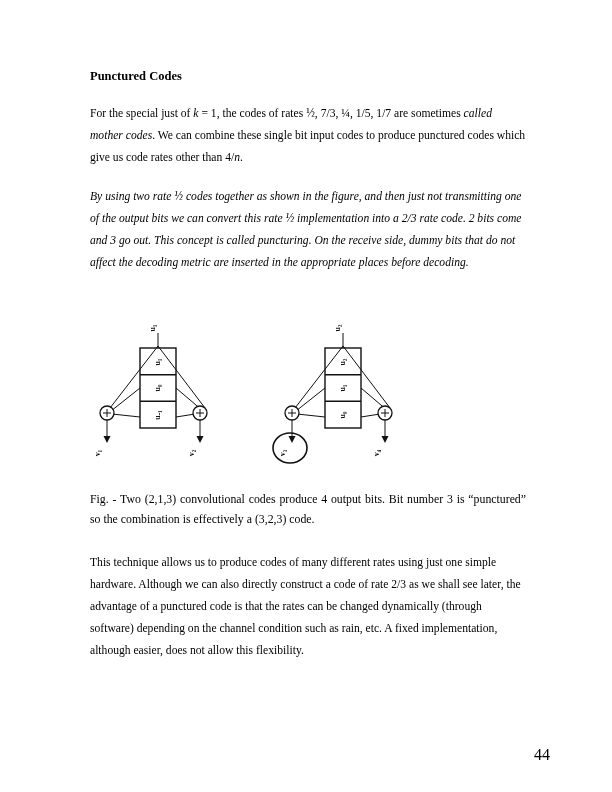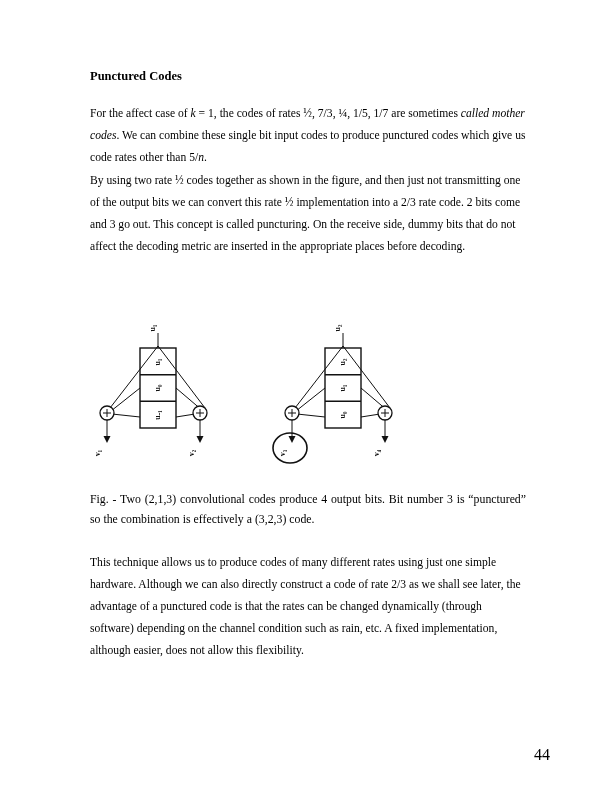--- a/index.html
+++ b/index.html
@@ -15,21 +15,21 @@
   }
   .title {
     position:absolute; left:90px; top:69px;
     font-size:12.5px; font-weight:bold;
   }
   .para {
     position:absolute; left:90px; width:436px;
     font-size:11.6px; line-height:22px; text-align:left;
   }
   .p1 { top:103px; }
-  .p2 { top:170px; }
+  .p2 { top:186px;font-style:italic; }
   .p3 { top:552px; }
   .caption {
     position:absolute; left:90px; width:436px; top:489px;
     font-size:11.8px; font-weight:normal; line-height:20px;
     text-align:justify;
   }
   .pagenum {
     position:absolute; left:534px; top:746px;
     font-size:16px;
   }
@@ -47,21 +47,21 @@
   .fig-svg ellipse.puncture { stroke-width:1.6; }
   i { font-style:italic; }
 </style>
 </head>
 <body>
 
 <div class="page">
 
   <div class="title">Punctured Codes</div>
 
-  <p class="para p1"><span>For the affect case of </span><i>k</i><span> = 1, the codes of rates ½, 7/3, ¼, 1/5, 1/7 are sometimes </span><i>called mother codes</i><span>. We can combine these single bit input codes to produce punctured codes which give us code rates other than 5/</span><i>n</i><span>.</span></p>
+  <p class="para p1"><span>For the special just of </span><i>k</i><span> = 1, the codes of rates ½, 7/3, ¼, 1/5, 1/7 are sometimes </span><i>called mother codes</i><span>. We can combine these single bit input codes to produce punctured codes which give us code rates other than 4/</span><i>n</i><span>.</span></p>
 
   <p class="para p2">By using two rate ½ codes together as shown in the figure, and then just not transmitting one of the output bits we can convert this rate ½ implementation into a 2/3 rate code. 2 bits come and 3 go out.  This concept is called puncturing. On the receive side, dummy bits that do not affect the decoding metric are inserted in the appropriate places before decoding.</p>
 
   <svg class="fig-svg" width="340" height="178" viewBox="0 0 340 178" xmlns="http://www.w3.org/2000/svg">
 
     <g>
       <text transform="rotate(-90 70 28)" x="70" y="28" text-anchor="middle">u₁</text>
       <line class="wire" x1="73" y1="33" x2="73" y2="48"></line>
 
       <line class="wire" x1="73" y1="46" x2="25" y2="108"></line>

